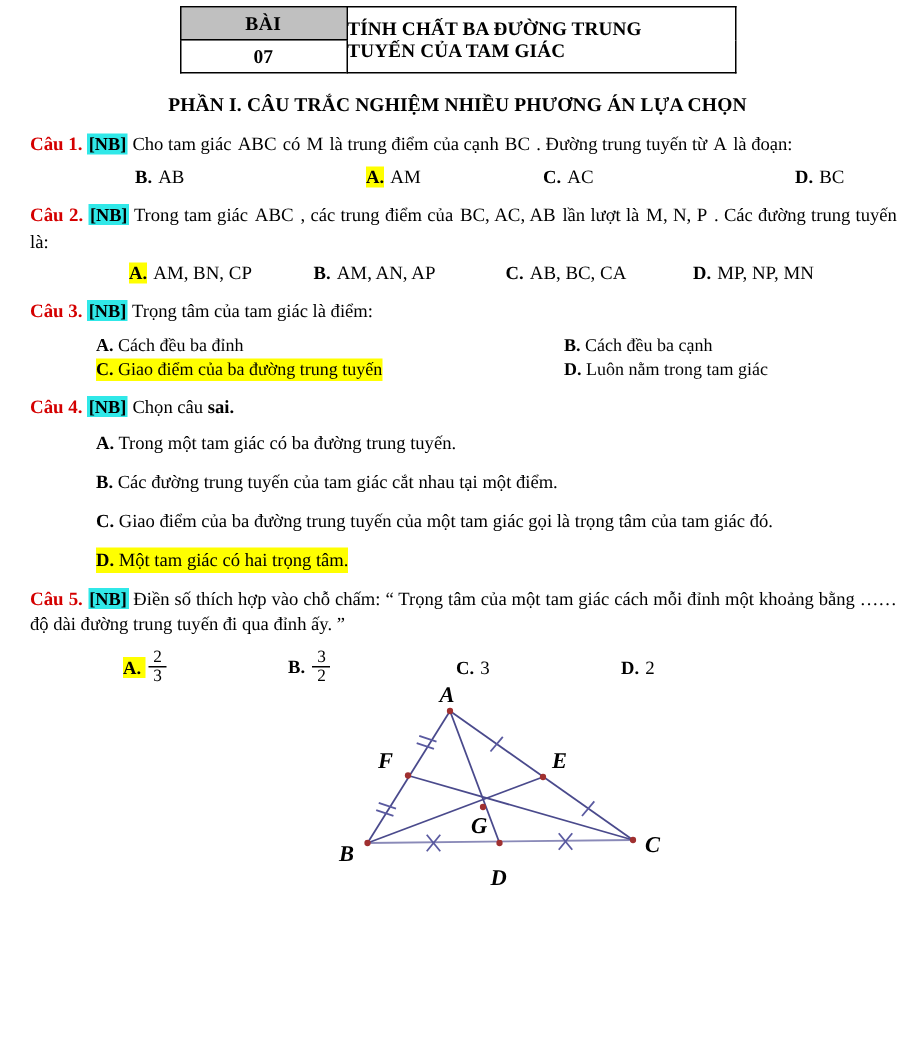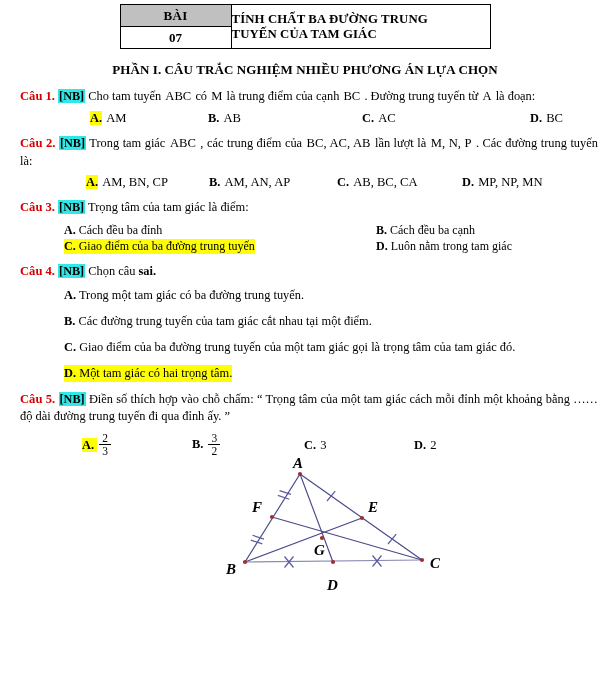--- a/index.html
+++ b/index.html
@@ -208,41 +208,41 @@
   </div>
 
   <div class="section-heading">PHẦN I. CÂU TRẮC NGHIỆM NHIỀU PHƯƠNG ÁN LỰA CHỌN</div>
 
   <div class="content">
 
     <div class="q-block">
       <div class="q-stem">
         <span class="q-label">Câu 1.</span>
         <span class="nb-badge">[NB]</span>
-        <span>Cho tam tuyến</span>
+        <span>Cho tam giác</span>
         <span class="mathit">ABC</span>
         <span>có</span>
         <span class="mathit">M</span>
         <span>là trung điểm của cạnh</span>
         <span class="mathit">BC</span>
         <span>. Đường trung tuyến từ</span>
         <span class="mathit">A</span>
         <span>là đoạn:</span>
       </div>
       <div class="opts-4" style="margin-left:70px;">
+        <div class="col" style="width:154px;">
+          <span class="opt">
+            <span class="tag">B.</span>
+            <span class="mathit">AB</span>
+          </span>
+        </div>
         <div class="col" style="width:118px;">
           <span class="opt">
             <span class="tag hl">A.</span>
             <span class="mathit">AM</span>
-          </span>
-        </div>
-        <div class="col" style="width:154px;">
-          <span class="opt">
-            <span class="tag">B.</span>
-            <span class="mathit">AB</span>
           </span>
         </div>
         <div class="col" style="width:168px;">
           <span class="opt">
             <span class="tag">C.</span>
             <span class="mathit">AC</span>
           </span>
         </div>
         <div class="col">
           <span class="opt">

